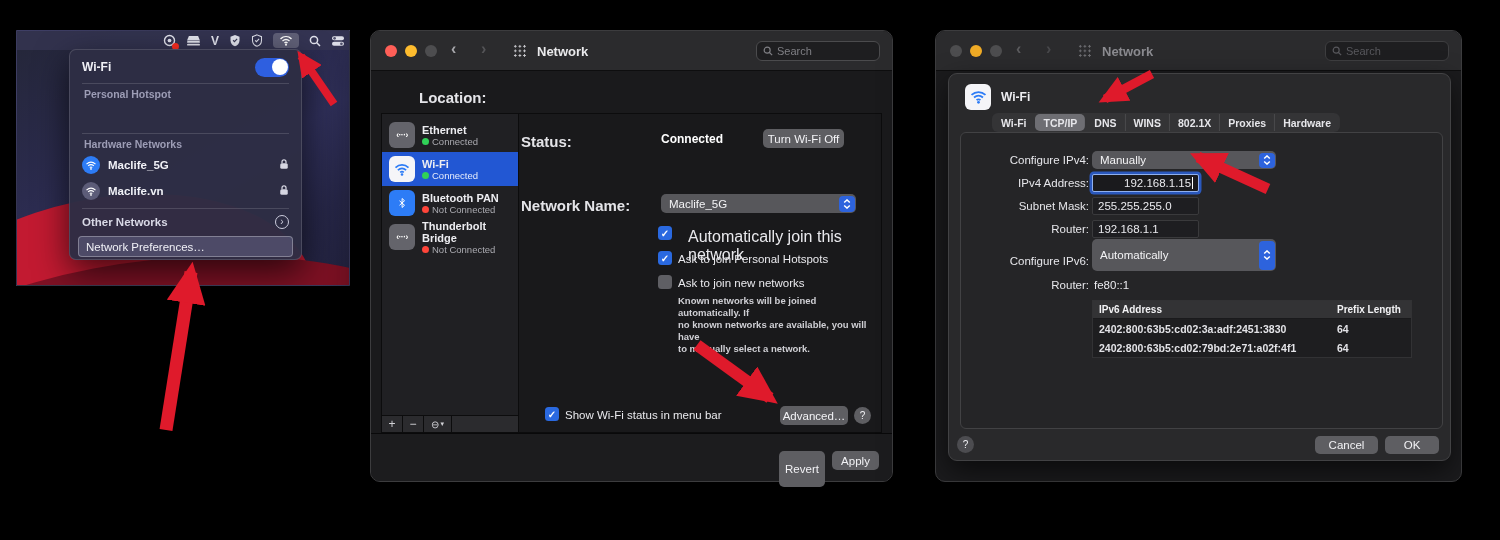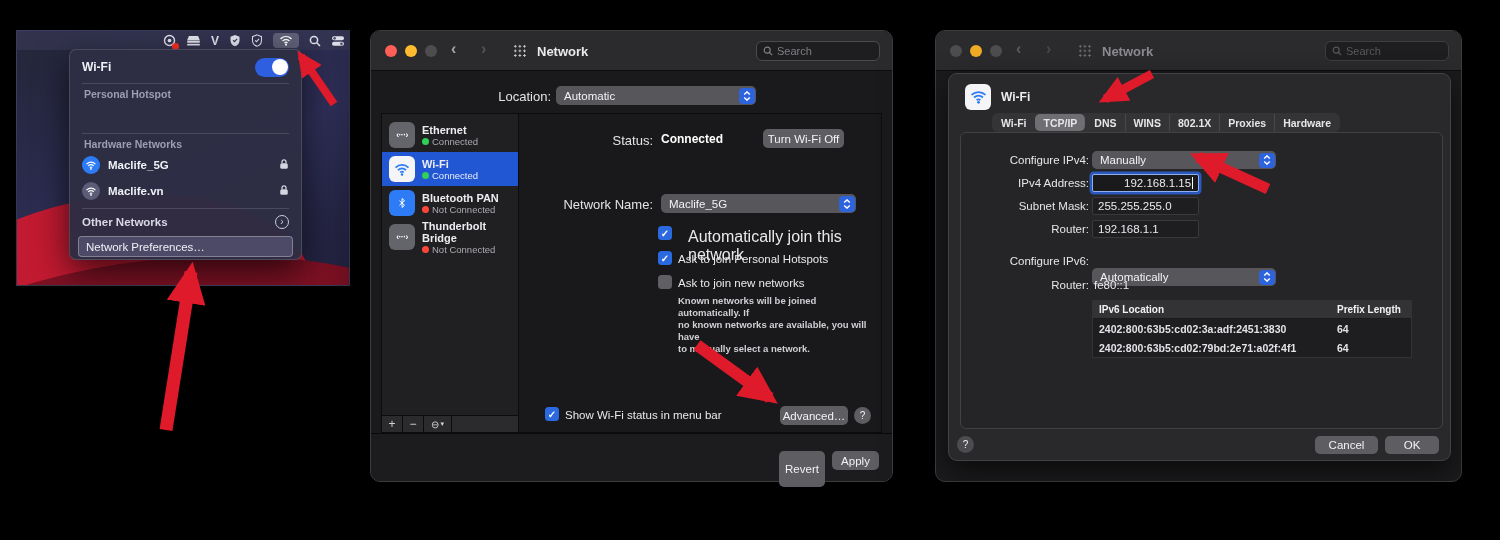--- a/index.html
+++ b/index.html
@@ -15,21 +15,21 @@
   .dd .step { position:absolute; right:1.5px; top:1.5px; bottom:1.5px; width:16px; background:#2d63dd;
               border-radius:4px; display:flex; align-items:center; justify-content:center; }
   .cb { position:absolute; width:14px; height:14px; border-radius:3.5px; display:flex;
         align-items:center; justify-content:center; font-size:10px; font-weight:700; color:#fff; }
   .cb.on  { background:#2a69e0; }
   .cb.off { background:#5f5f64; }
   .field { position:absolute; background:#1e1e21; border:1px solid #3a3a3c; color:#eaeaee;
            font-size:11.5px; display:flex; align-items:center; padding-left:5px; border-radius:2px; }
   .field.focused { border:1px solid #8fb0ef; box-shadow:0 0 0 2.5px rgba(44,98,216,.85); background:#1a1a1d;padding-left:31px; }
   .caret { display:inline-block; width:1px; height:12px; background:#fff; margin-left:1px; }
-  .lbl { position:absolute; color:#e4e4e8; font-size:13px; text-align:right; }
+  .lbl { position:absolute; color:#e4e4e8; font-size:15px; text-align:left;font-weight:bold; }
 
   
   .win { position:absolute; background:#1a1a1c; border:1px solid #3c3c3e; border-radius:10px;
          box-shadow:0 18px 50px rgba(0,0,0,.75); }
   .titlebar { position:absolute; left:0; right:0; top:0; height:40px; background:#2b2b2d;
               border-bottom:1px solid #0e0e0f; border-radius:9px 9px 0 0; }
   .tl { position:absolute; top:14px; width:12px; height:12px; border-radius:50%; }
   .navchev { position:absolute; top:9px; font-size:16px; font-weight:600; }
   .grid-icon { position:absolute; width:14px; height:14px;
                background-image:radial-gradient(#c6c6ca 1.1px, transparent 1.3px);
@@ -261,29 +261,20 @@
       <span class="searchbox">
         <svg width="10" height="10" viewBox="0 0 12 12">
             <circle cx="5" cy="5" r="3.6" fill="none" stroke="#7f7f84" stroke-width="1.4"></circle>
             <path d="M7.8 7.8 L11 11" stroke="#7f7f84" stroke-width="1.4"></path>
           </svg>
         <span>Search</span>
       </span>
     </div>
 
     <div class="lbl" style="left:48px;top:58px;width:132px">Location:</div>
-    <div class="dd" style="left:185px;top:55px;width:200px;height:19px">
-      <span>Automatic</span>
-      <span class="step">
-        <svg width="8" height="10" viewBox="0 0 8 10">
-            <path d="M1.2 3.6 L4 .9 L6.8 3.6" stroke="#fff" stroke-width="1.4" fill="none"></path>
-            <path d="M1.2 6.4 L4 9.1 L6.8 6.4" stroke="#fff" stroke-width="1.4" fill="none"></path>
-          </svg>
-      </span>
-    </div>
 
     <div class="sidebar">
       <div class="srow" style="top:4px">
         <span class="nic gray">‹···›</span>
         <span>
           <div class="sname">Ethernet</div>
           <div class="sstat">
               <span class="dot" style="background:#30d158"></span>
               <span>Connected</span>
             </div>
@@ -454,36 +445,36 @@
         <div class="field" style="left:131px;top:64px;width:107px;height:18px">
           <span>255.255.255.0</span>
         </div>
 
         <div class="shlbl" style="top:90px">Router:</div>
         <div class="field" style="left:131px;top:87px;width:107px;height:18px">
           <span>192.168.1.1</span>
         </div>
 
         <div class="shlbl" style="top:122px">Configure IPv6:</div>
-        <div class="dd" style="left:131px;top:135px;width:184px;height:18px">
+        <div class="dd" style="left:131px;top:106px;width:184px;height:32px">
           <span>Automatically</span>
           <span class="step">
             <svg width="8" height="10" viewBox="0 0 8 10">
                 <path d="M1.2 3.6 L4 .9 L6.8 3.6" stroke="#fff" stroke-width="1.4" fill="none"></path>
                 <path d="M1.2 6.4 L4 9.1 L6.8 6.4" stroke="#fff" stroke-width="1.4" fill="none"></path>
               </svg>
           </span>
         </div>
 
         <div class="shlbl" style="top:146px">Router:</div>
         <div style="position:absolute;left:133px;top:146px;font-size:11.5px;color:#eaeaee">fe80::1</div>
 
         <div class="tbl" style="top:167px">
           <div class="hd">
-            <span class="c1">IPv6 Location</span>
+            <span class="c1">IPv6 Address</span>
             <span class="c2">Prefix Length</span>
           </div>
           <div class="tr">
             <span class="c1">2402:800:63b5:cd02:3a:adf:2451:3830</span>
             <span class="c2">64</span>
           </div>
           <div class="tr">
             <span class="c1">2402:800:63b5:cd02:79bd:2e71:a02f:4f1</span>
             <span class="c2">64</span>
           </div>

